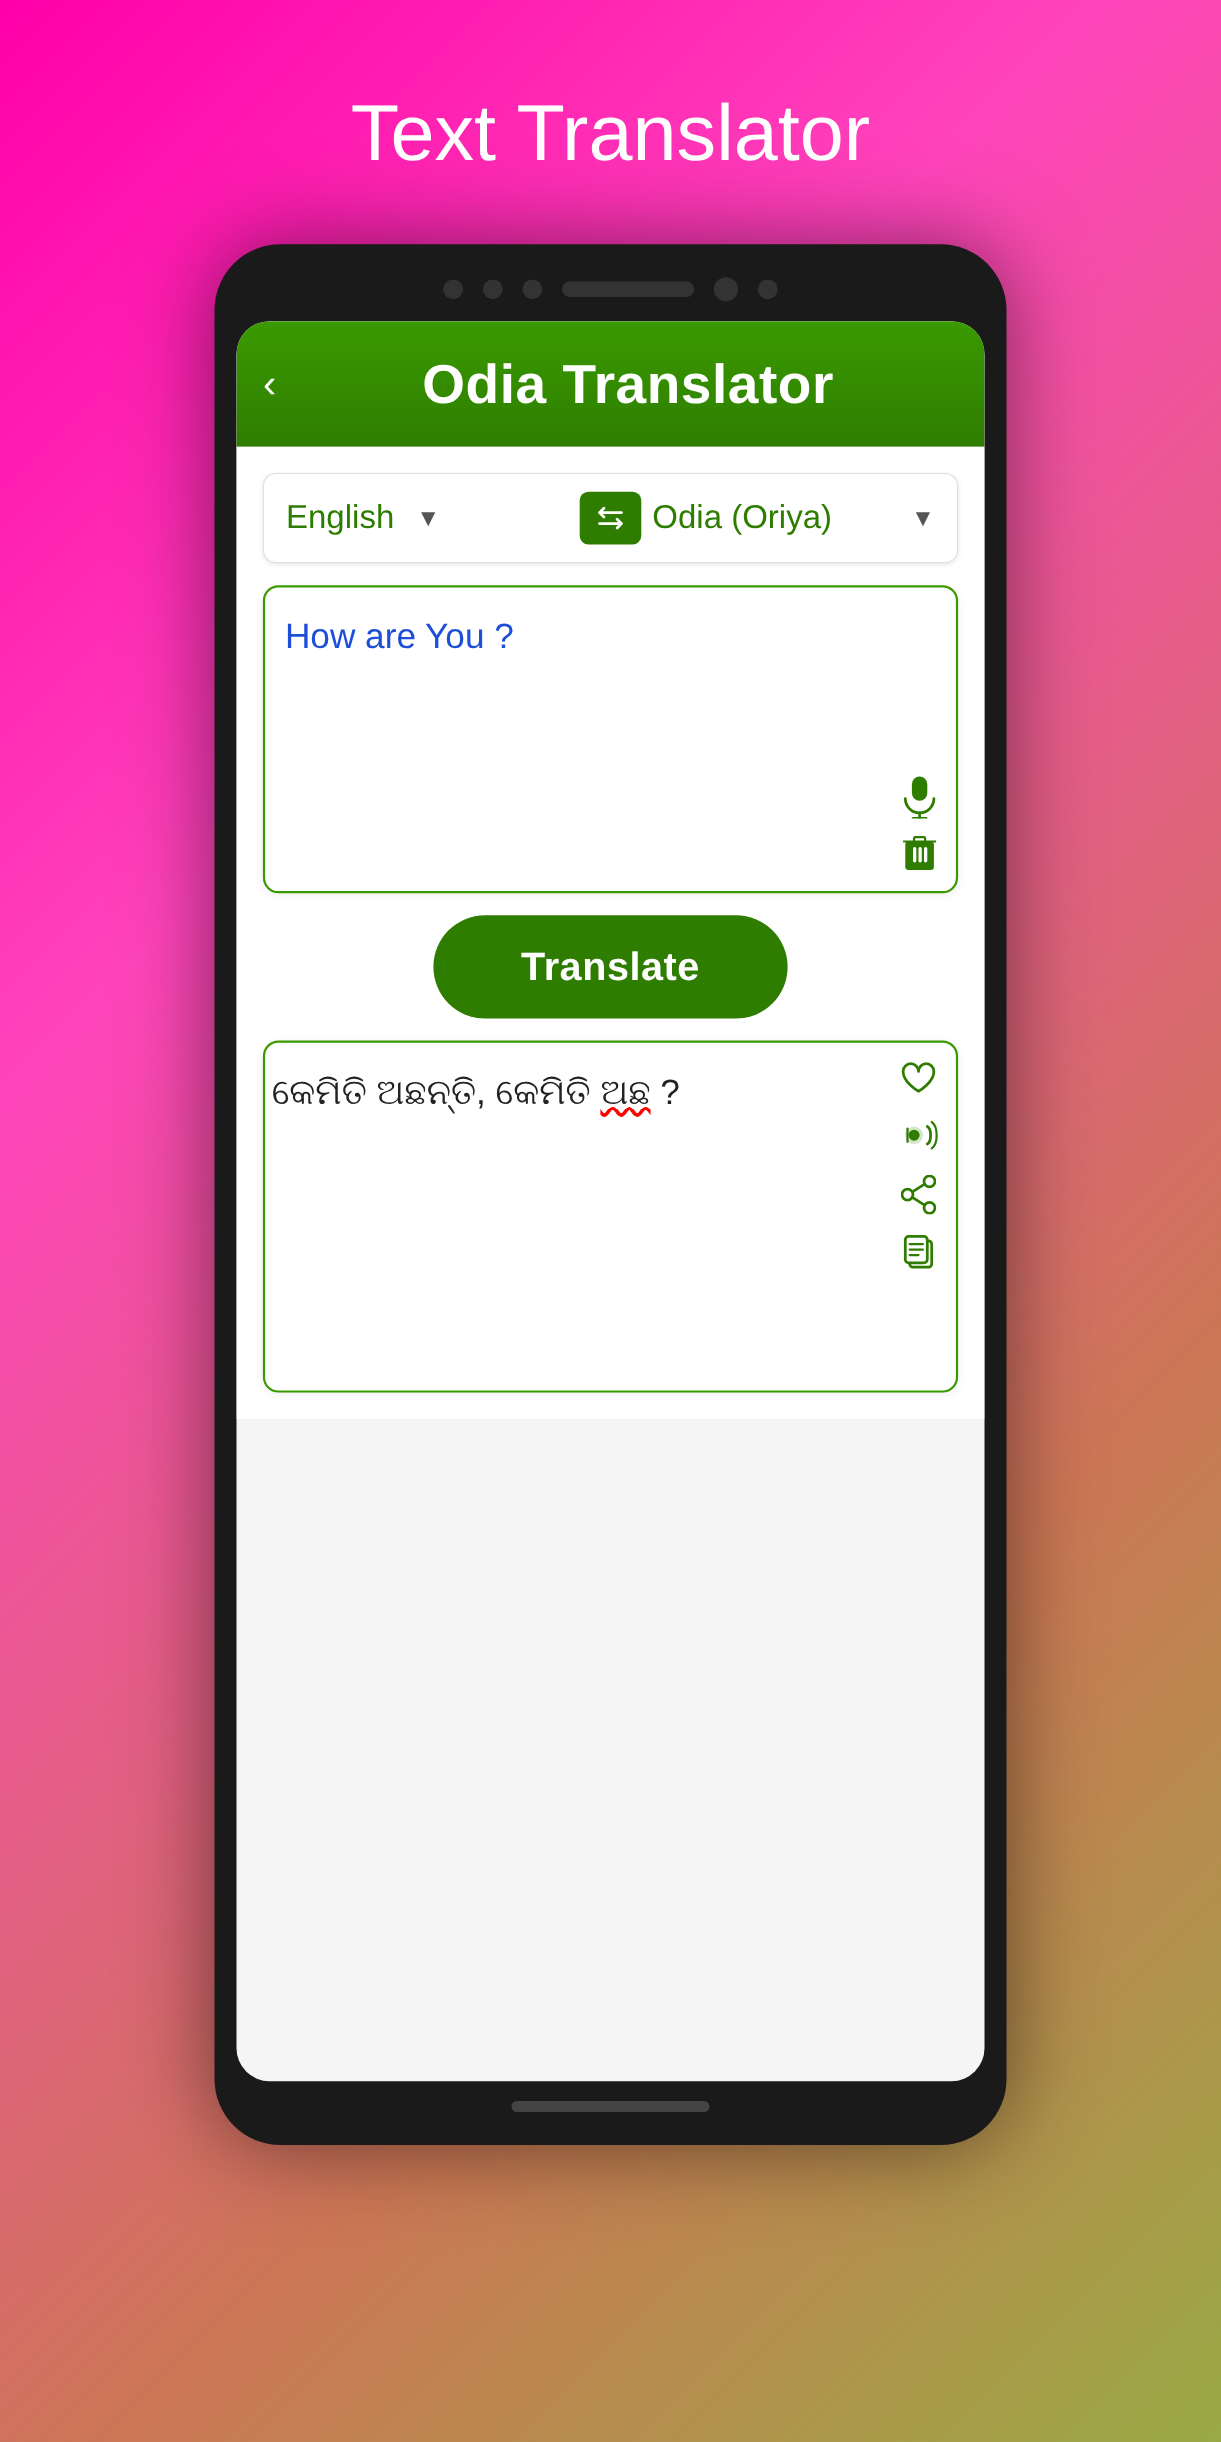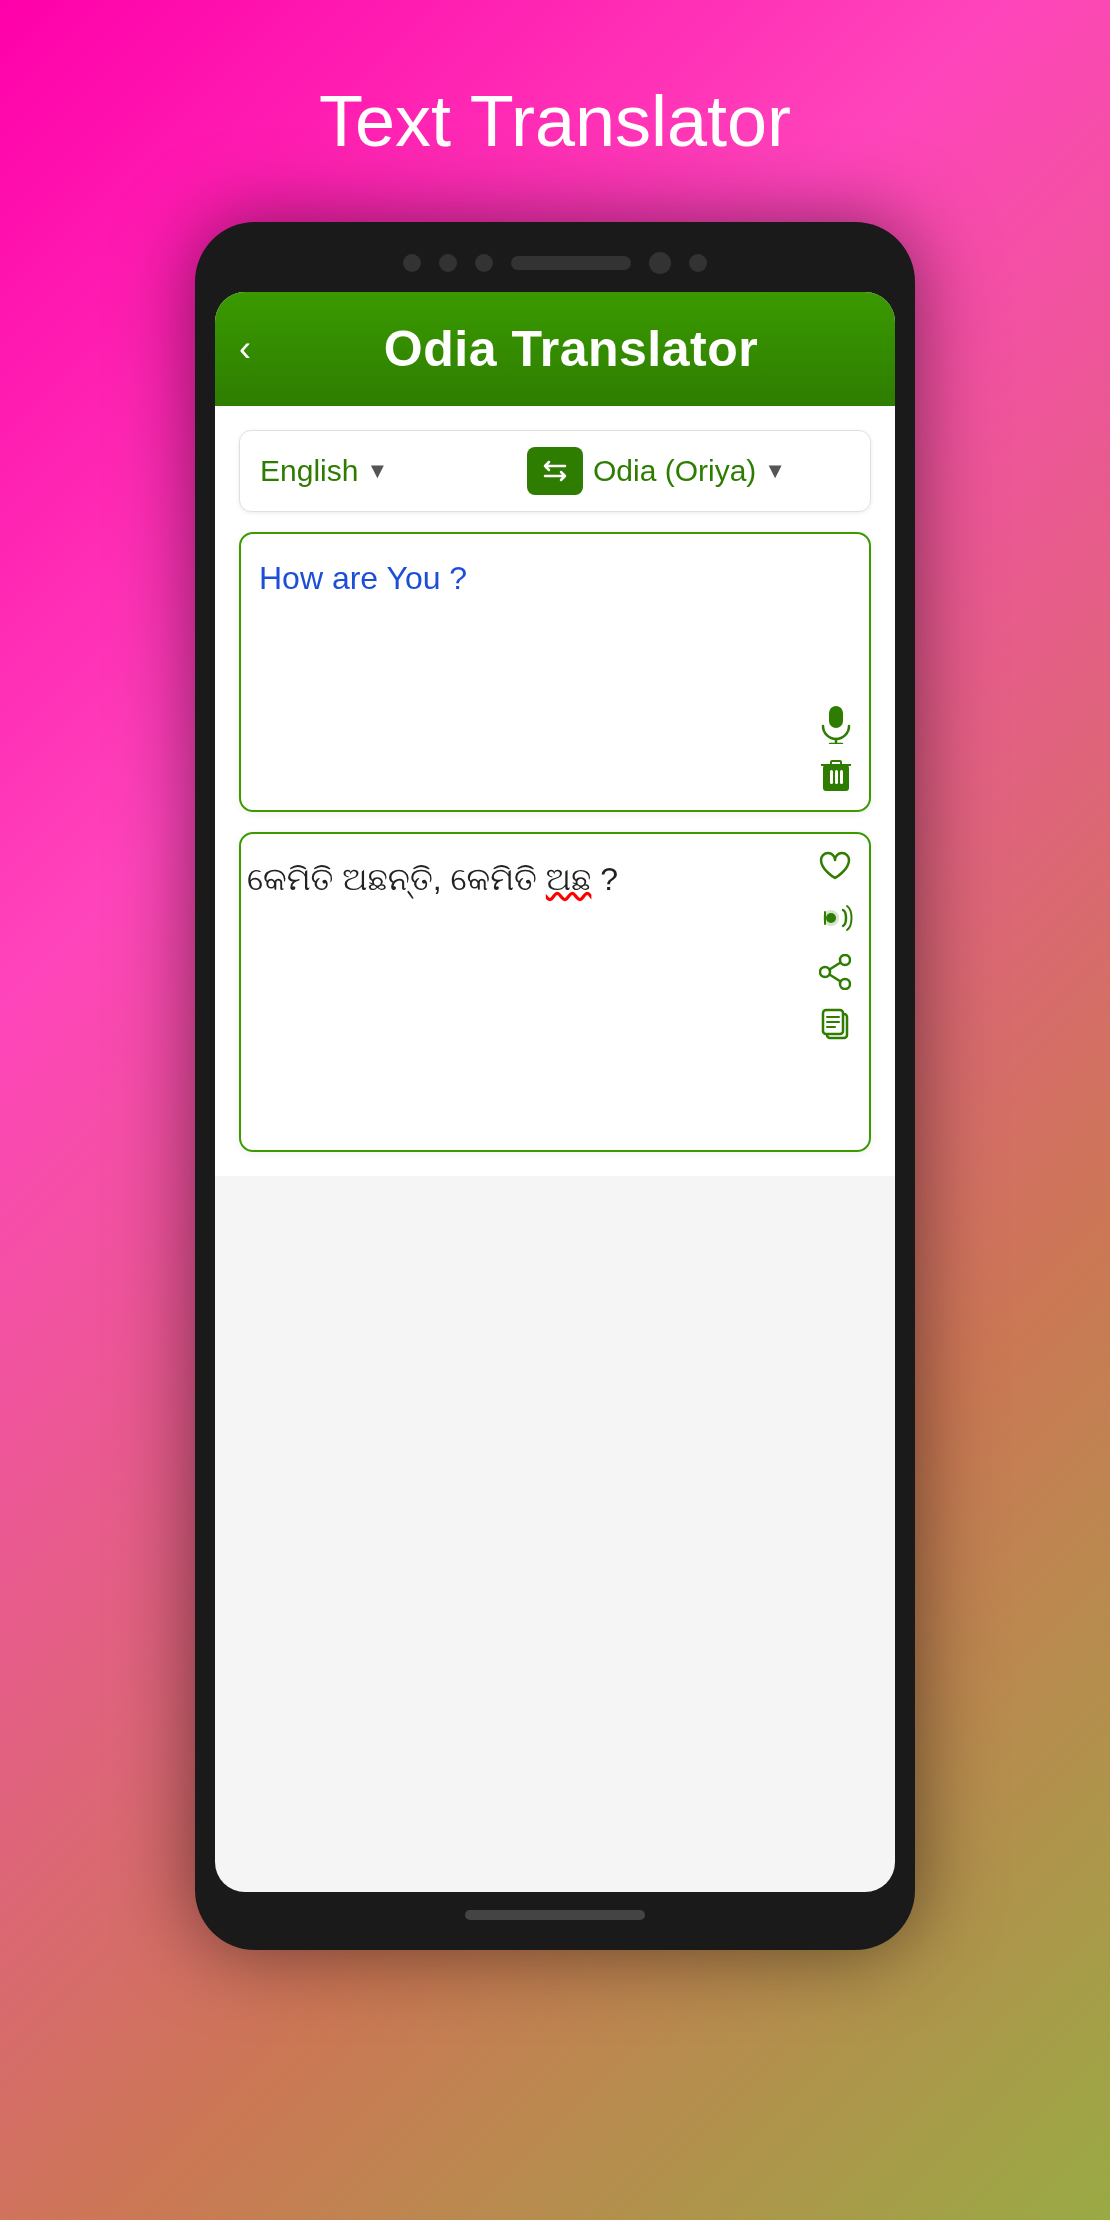--- a/index.html
+++ b/index.html
@@ -111,21 +111,21 @@
       border: 1px solid #e0e0e0;
       border-radius: 12px;
       padding: 16px 20px;
       gap: 10px;
       box-shadow: 0 1px 4px rgba(0,0,0,0.08);
     }
 
     .lang-dropdown {
       display: flex;
       align-items: center;
-      gap: 8px;
+      gap: 20px;
       flex: 1;
       cursor: pointer;
     }
 
     .lang-label {
       color: #2e7d00;
       font-size: 30px;
       font-weight: 500;
     }
 
@@ -278,21 +278,21 @@
         <div class="lang-dropdown">
           <span class="lang-label">English</span>
           <span class="dropdown-arrow">▼</span>
         </div>
         <button class="swap-btn">
           <svg width="28" height="22" viewBox="0 0 28 22" fill="none" xmlns="http://www.w3.org/2000/svg">
             <path d="M4 6h20M4 6l4-4M4 6l4 4" stroke="white" stroke-width="2.5" stroke-linecap="round" stroke-linejoin="round"></path>
             <path d="M24 16H4M24 16l-4-4M24 16l-4 4" stroke="white" stroke-width="2.5" stroke-linecap="round" stroke-linejoin="round"></path>
           </svg>
         </button>
-        <div class="lang-dropdown" style="justify-content: flex-start;">
+        <div class="lang-dropdown" style="justify-content: space-between;">
           <span class="lang-label">Odia (Oriya)</span>
           <span class="dropdown-arrow">▼</span>
         </div>
       </div>
 
       <div class="input-box">
         <div class="input-text">How are You ?</div>
         <div class="input-icons">
           <span class="icon-btn mic-icon">
             <svg width="34" height="40" viewBox="0 0 34 40" fill="none" xmlns="http://www.w3.org/2000/svg">
@@ -308,20 +308,21 @@
               <rect x="9" y="12" width="3" height="14" rx="1.5" fill="white"></rect>
               <rect x="14" y="12" width="3" height="14" rx="1.5" fill="white"></rect>
               <rect x="19" y="12" width="3" height="14" rx="1.5" fill="white"></rect>
               <path d="M0 7h30" stroke="#2e7d00" stroke-width="2" stroke-linecap="round"></path>
               <path d="M10 7V4a1 1 0 011-1h8a1 1 0 011 1v3" stroke="#2e7d00" stroke-width="2" stroke-linecap="round" fill="none"></path>
             </svg>
           </span>
         </div>
       </div>
 
+      <button class="translate-btn">Translate</button>
 
       <div class="output-box">
         <div class="output-text">
           <span>କେମିତି ଅଛନ୍ତି, କେମିତି <span class="underline-red">ଅଛ</span> ?</span>
         </div>
         <div class="output-icons">
           <span class="icon-btn heart-icon">
             <svg width="34" height="32" viewBox="0 0 34 32" fill="none" xmlns="http://www.w3.org/2000/svg">
               <path d="M17 28S3 20 3 10a7 7 0 0114 0 7 7 0 0114 0c0 10-14 18-14 18z" stroke="#2e7d00" stroke-width="2.5" stroke-linecap="round" stroke-linejoin="round" fill="none"></path>
             </svg>

